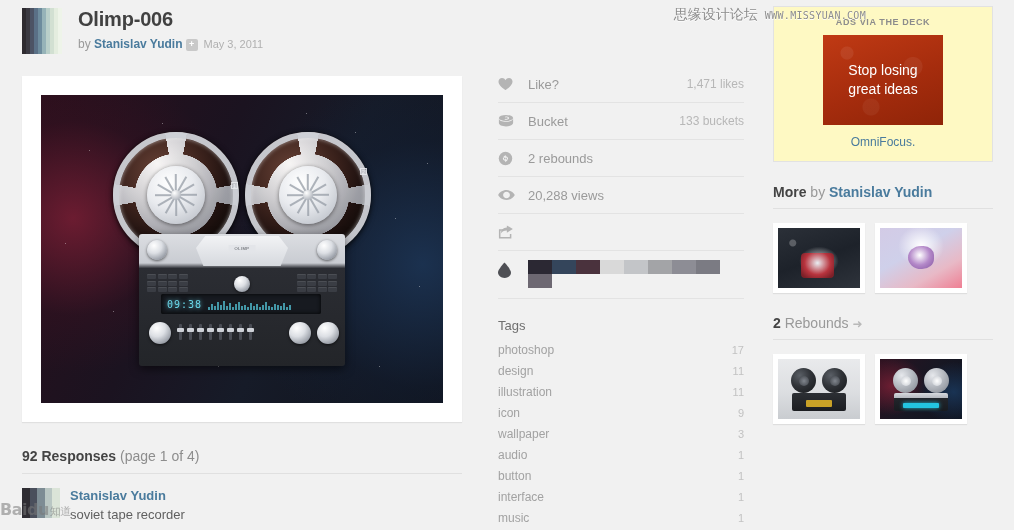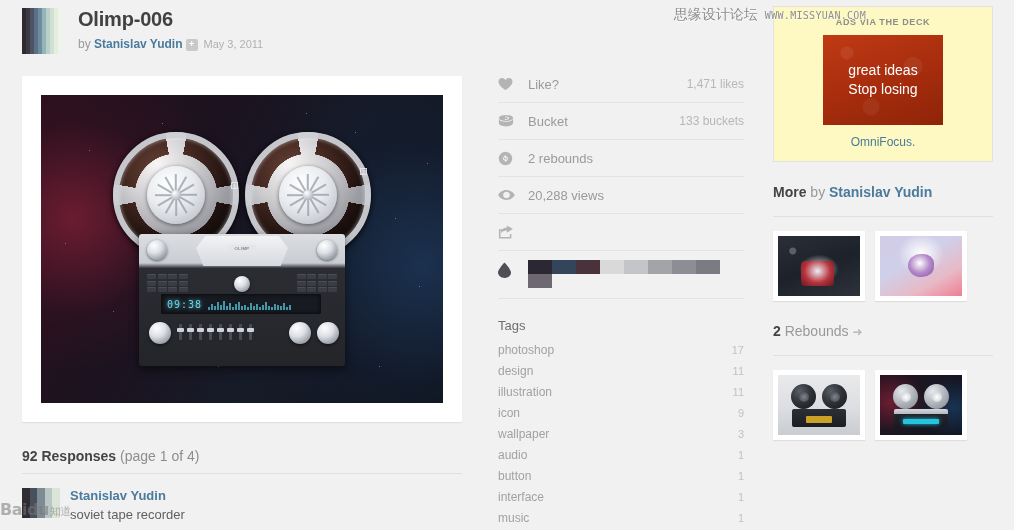--- a/index.html
+++ b/index.html
@@ -214,21 +214,21 @@
       radial-gradient(circle at 40% 80%, rgba(255,255,255,.05) 0 8px, transparent 9px),
       linear-gradient(160deg, #c03a14 0%, #a52c0d 55%, #8f2408 100%);
     color: #ffffff; display: flex; flex-direction: column; justify-content: center;
     font-size: 14px; line-height: 19px; font-weight: normal;
   }
   .ad-link {
     display: block; margin-top: 10px; font-size: 12px;
     font-weight: normal; color: #4a7b9d; text-decoration: none;
   }
   .side-head {
-    margin-top: 22px; font-size: 14px; color: #999999; padding-bottom: 16px;
+    margin-top: 22px; font-size: 14px; color: #999999; padding-bottom: 8px;
     border-bottom: 1px solid #e0e0e0;
   }
   .side-head b { color: #444444; }
   .side-head a { color: #4a7b9d; font-weight: bold; text-decoration: none; }
   .side-head .arrow { color: #b9b9b9; font-size: 12px; }
   .thumb-grid { display: flex; gap: 10px; margin-top: 14px; }
   .thumb {
     width: 92px; height: 70px; background: #ffffff; padding: 5px;
     box-shadow: 0 1px 1px rgba(0,0,0,.08);
   }
@@ -635,22 +635,22 @@
           <span class="count">1</span>
         </div>
       </div>
   </div>
 
   <div class="sidebar">
 
     <div class="ad-box">
       <div class="ad-label">ADS VIA THE DECK</div>
       <div class="ad-creative">
+        <span>Stop losing</span>
         <span>great ideas</span>
-        <span>Stop losing</span>
       </div>
       <a href="#" class="ad-link">OmniFocus.</a>
     </div>
 
     <div class="side-head">
       <b>More</b>
       <span>by</span>
       <a href="#">Stanislav Yudin</a>
     </div>
     <div class="thumb-grid">

